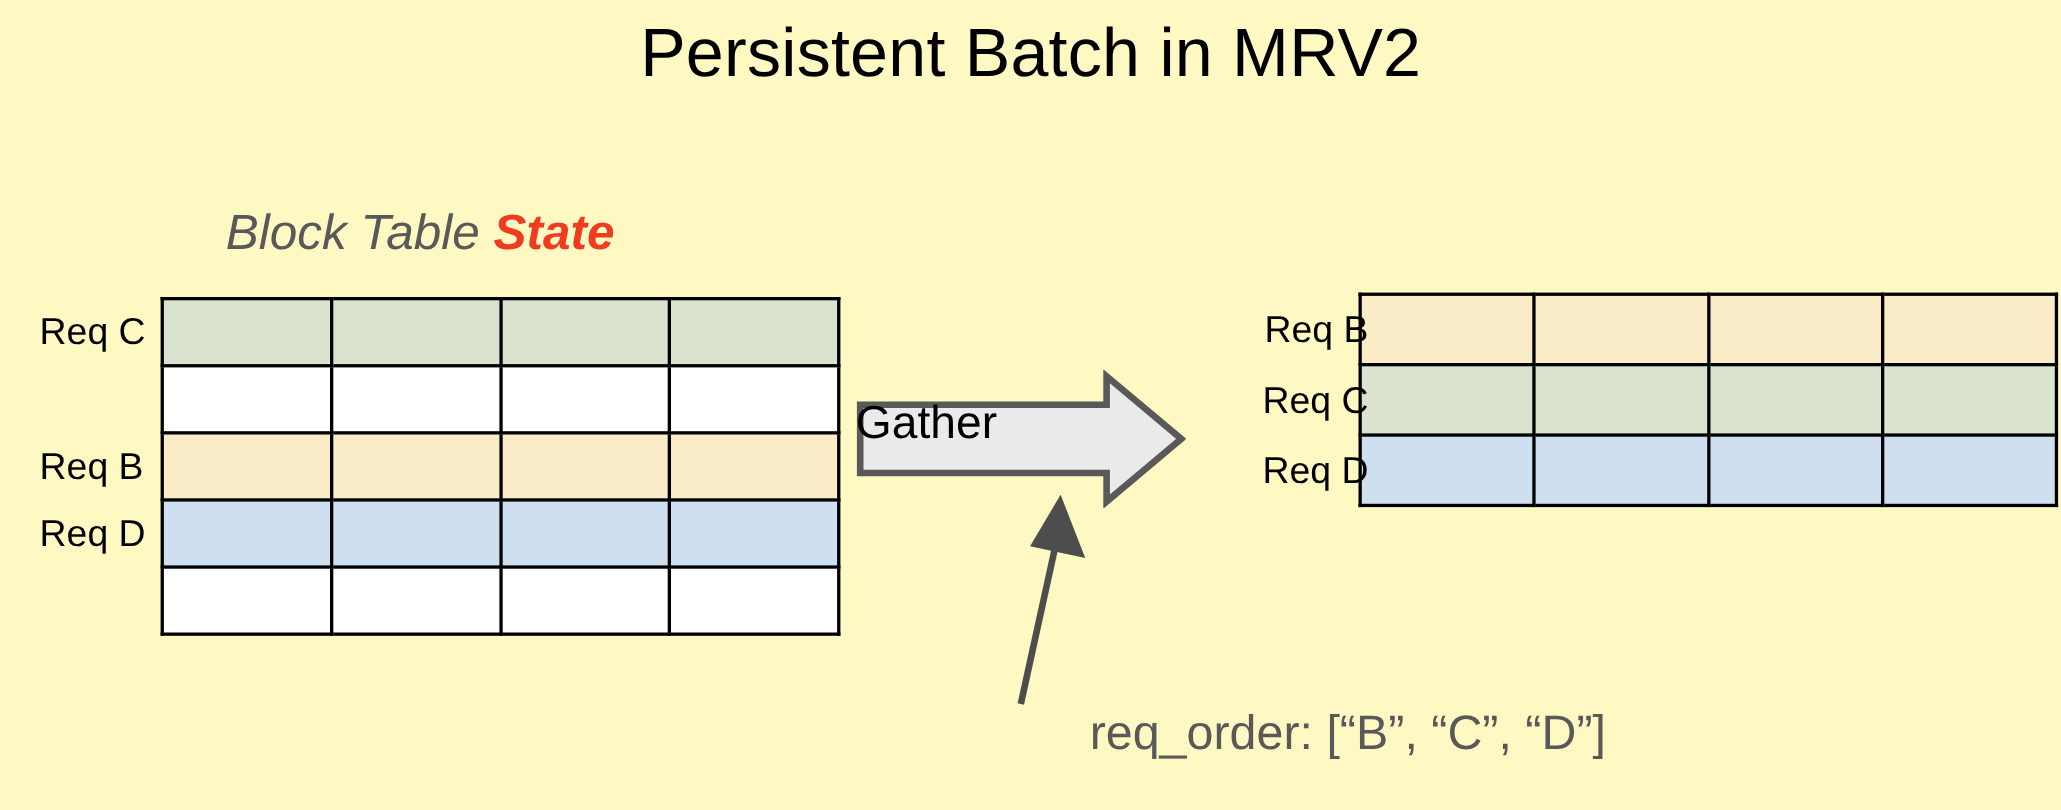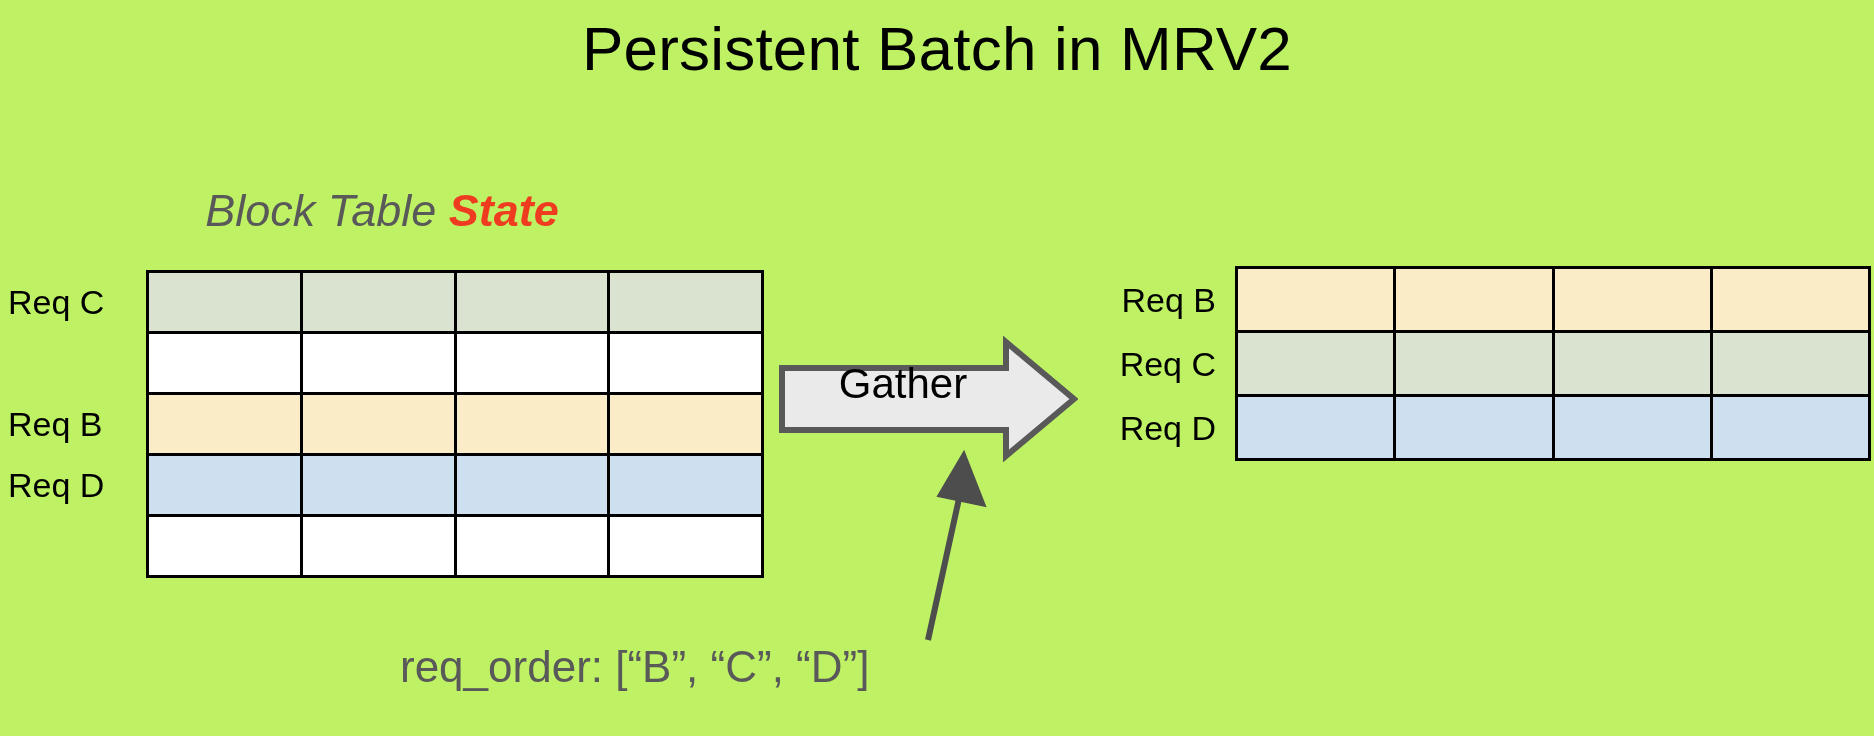--- a/index.html
+++ b/index.html
@@ -9,21 +9,21 @@
     background: #ffffff;
   }
   body {
     font-family: "Liberation Sans", sans-serif;
     -webkit-font-smoothing: antialiased;
   }
   #canvas {
     position: relative;
     width: 1874px;
     height: 736px;
-    background: #bef264;
+    background: #fef9c3;
     overflow: hidden;
   }
 
   
   .slide-title {
     position: absolute;
     left: 0;
     top: 10px;
     width: 1874px;
     text-align: center;
@@ -86,38 +86,38 @@
   }
   #table-input td { height: 61px; }
 
   
   .row-label {
     position: absolute;
     font-size: 34px;
     line-height: 38px;
     color: #000000;
     white-space: nowrap;
+    margin-left: 28px;
   }
   .row-label.left  { left: 8px;   text-align: left; }
   .row-label.right { left: 1100px; width: 116px; text-align: right; }
 
   
   #gather-arrow {
     position: absolute;
     left: 778px;
     top: 336px;
     width: 300px;
     height: 126px;
   }
   #gather-label {
     position: absolute;
     left: 778px;
     top: 358px;
     width: 250px;
-    text-align: center;
     font-size: 42px;
     line-height: 52px;
     color: #000000;
     white-space: nowrap;
   }
 
   
   #pointer-arrow {
     position: absolute;
     left: 890px;
@@ -125,21 +125,21 @@
     width: 160px;
     height: 200px;
   }
 
   
   #caption {
     position: absolute;
     left: 400px;
     top: 640px;
     width: 1060px;
-    text-align: left;
+    text-align: right;
     font-size: 44px;
     line-height: 54px;
     color: #595959;
     white-space: nowrap;
   }
 </style>
 </head>
 <body>
 
 <div id="canvas">

